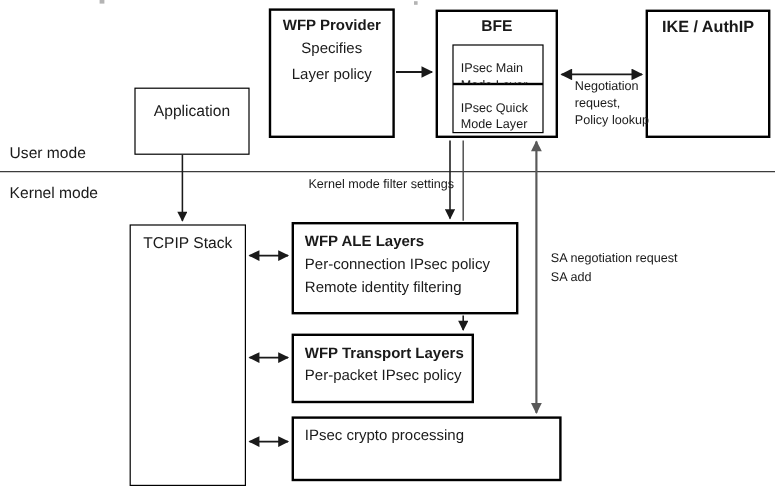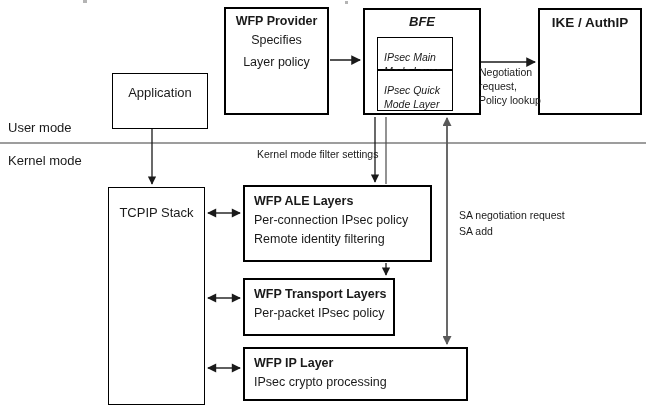--- a/index.html
+++ b/index.html
@@ -17,32 +17,32 @@
   .body-line{font-size:12.5px;line-height:19px;white-space:nowrap;}
   .small{font-size:10.5px;line-height:13px;}
   .annot{position:absolute;z-index:3;white-space:nowrap;}
   .mode-label{position:absolute;font-size:13px;z-index:3;}
   svg.wires{position:absolute;left:0;top:0;z-index:1;}
   .artifact{position:absolute;background:#b4b4b4;z-index:0;}
 
   
   #wfp-provider{left:224px;top:7px;width:105px;height:108px;padding-top:5px;}
   #wfp-provider .body-line{line-height:20px;margin-top:2px;}
-  #bfe{left:363px;top:8px;width:118px;height:107px;font-style:italic;}
+  #bfe{left:363px;top:8px;width:102px;height:107px;}
   #bfe .title{padding-top:4px;font-size:13px;}
   .bfe-inner{position:absolute;left:12px;width:76px;border:1px solid #000;
     background:#fff;box-sizing:border-box;font-size:10.5px;line-height:14px;
     padding:12px 0 0 6px;}
   #bfe-inner-main{top:27px;height:33px;}
   #bfe-inner-quick{top:60px;height:41px;}
   #ike{left:538px;top:8px;width:104px;height:107px;padding-top:5px;}
   #ike .title{font-size:13.5px;}
   #application{left:112px;top:73px;width:96px;height:56px;}
   #application .body-line{line-height:38px;}
-  #tcpip{left:108px;top:187px;width:97px;height:218px;padding-top:15px;}
+  #tcpip{left:108px;top:187px;width:97px;height:218px;padding-top:5px;}
   #tcpip .body-line{font-size:13px;}
   #wfp-ale{left:243px;top:185px;width:189px;height:77px;padding:5px 0 0 9px;}
   #wfp-transport{left:243px;top:278px;width:152px;height:58px;padding:5px 0 0 9px;}
   #wfp-ip{left:243px;top:347px;width:225px;height:54px;padding:5px 0 0 9px;}
 
   #lbl-user{left:8px;top:120px;}
   #lbl-kernel{left:8px;top:153px;}
   #lbl-filter{left:257px;top:148px;}
   #lbl-negotiation{left:479px;top:65px;line-height:14px;}
   #lbl-sa{left:459px;top:207px;line-height:16px;}
@@ -136,17 +136,16 @@
     <div class="body-line">Per-connection IPsec policy</div>
     <div class="body-line">Remote identity filtering</div>
   </div>
 
   <div class="box" id="wfp-transport">
     <div class="title body-line">WFP Transport Layers</div>
     <div class="body-line">Per-packet IPsec policy</div>
   </div>
 
   <div class="box" id="wfp-ip">
-    <div class="title body-line">WFP IP Layer</div>
     <div class="body-line">IPsec crypto processing</div>
   </div>
 
 </div>
 
 </body></html>

